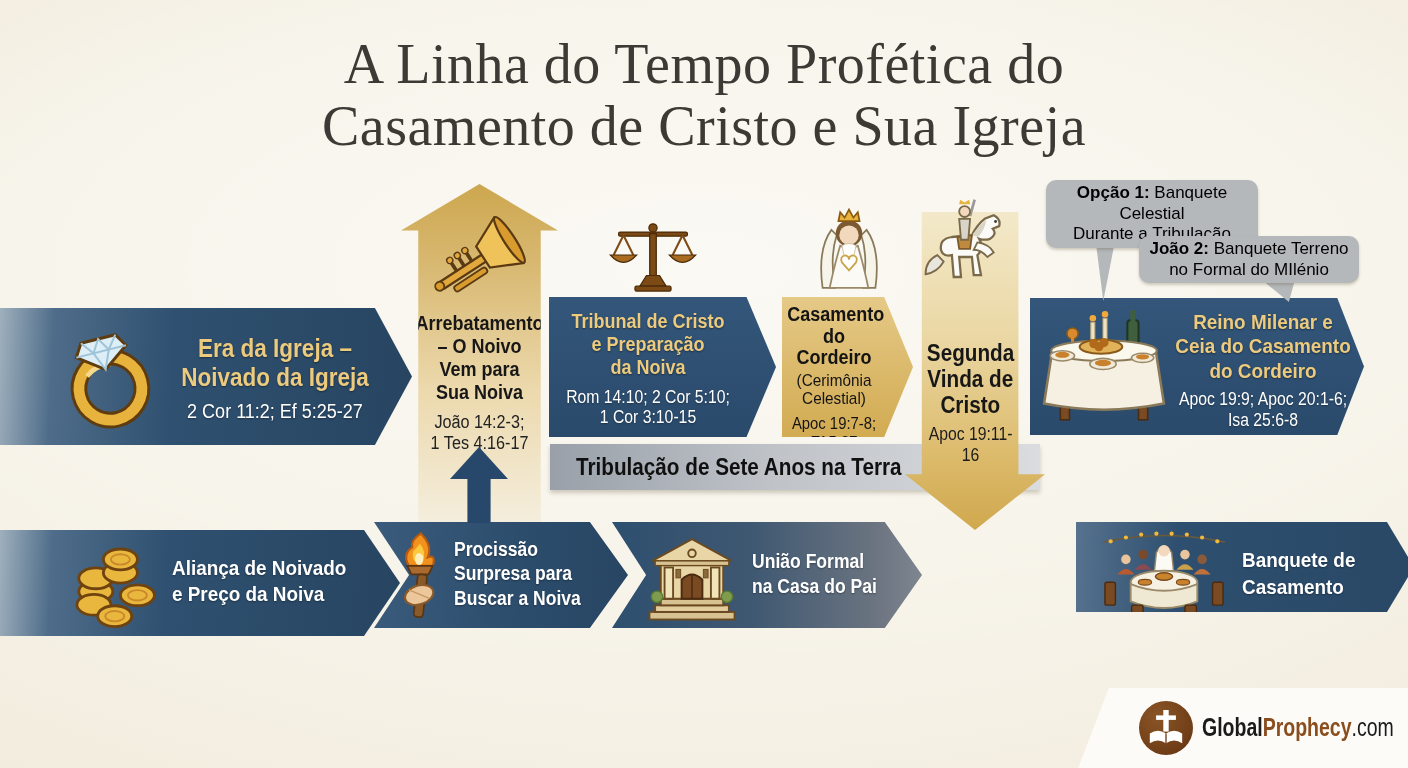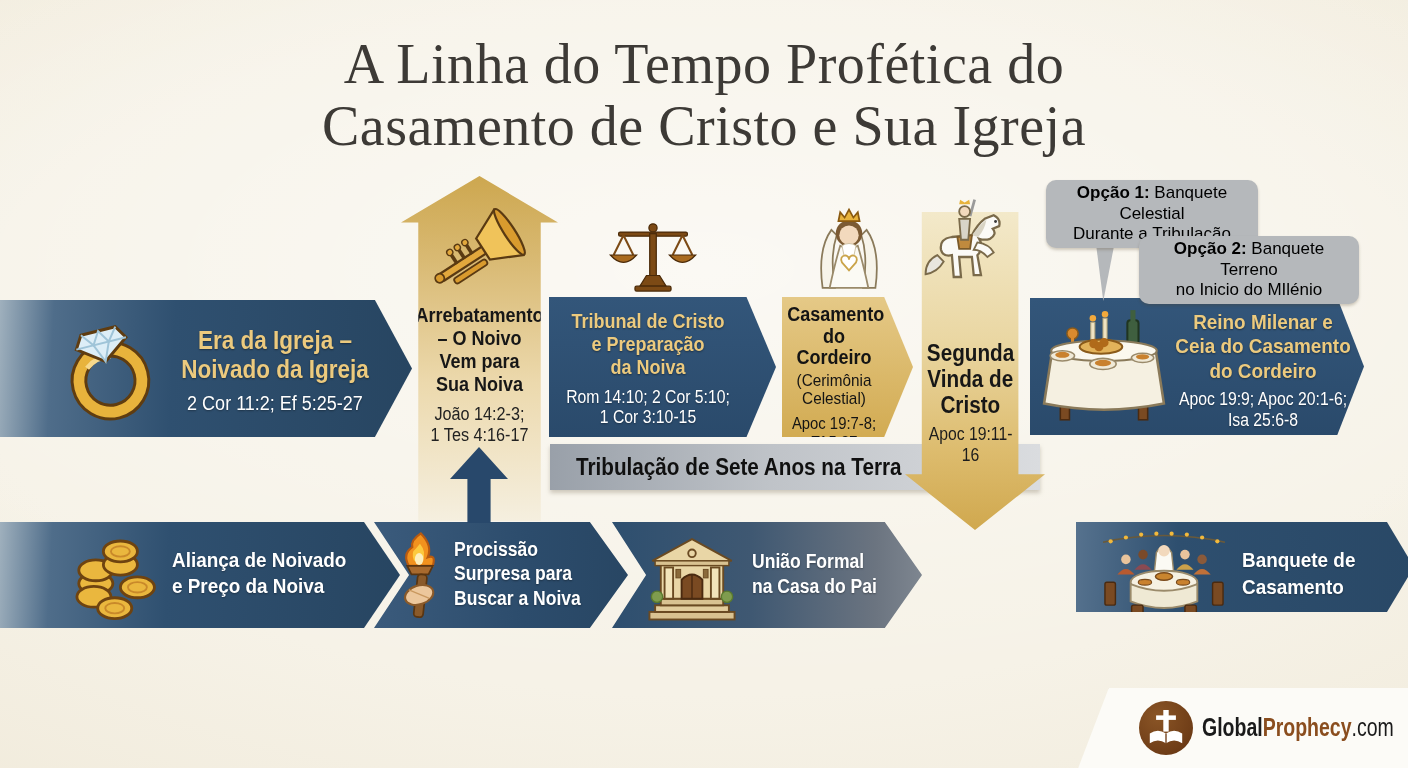--- a/index.html
+++ b/index.html
@@ -16,36 +16,36 @@
   .shadow{filter:drop-shadow(0 4px 3px rgba(80,65,35,.35));}
   .softshadow{filter:drop-shadow(0 3px 2px rgba(80,65,35,.25));}
 
   .page-title{
     left:0;top:34px;width:100%;text-align:center;
     font-family:"Liberation Serif",serif;font-size:56px;line-height:1.1;
     color:#3d3a36;letter-spacing:.5px;
   }
 
   
-  .band-blue{background:linear-gradient(93deg,#9fb0bd 0%,#4f6d8a 13%,#2f5070 42%,#274561 100%);}
+  .band-blue{background:linear-gradient(93deg,#9fb0bd 0%,#4f6d8a 13%,#2f5070 42%,#274561 100%);margin-top:8px;}
   .band-blue-flat{background:linear-gradient(180deg,#33567a 0%,#2a4a6b 100%);}
   .gold-h{color:#ecca7e;font-weight:bold;text-shadow:0 1px 2px rgba(0,0,0,.4);}
   .white-t{color:#ffffff;text-shadow:0 1px 2px rgba(0,0,0,.35);}
   .dark-h{color:#171717;font-weight:bold;}
   .cond{transform:scaleX(.9);transform-origin:50% 50%;}
   .condl{transform:scaleX(.9);transform-origin:0 50%;}
 
   
   .era{left:0;top:300px;width:412px;height:137px;
        clip-path:polygon(0 0,91% 0,100% 50%,91% 100%,0 100%);}
   .era-text{left:160px;top:26px;width:230px;text-align:center;}
   .era-title{font-size:25px;line-height:1.14;}
   .era-refs{font-size:20px;margin-top:9px;}
 
-  .rapture{left:401px;top:176px;width:157px;height:345px;
+  .rapture{left:401px;top:184px;width:157px;height:345px;
        clip-path:polygon(50% 0%,100% 13.5%,89% 13.5%,89% 100%,11% 100%,11% 13.5%,0% 13.5%);
        background:linear-gradient(180deg,#cda74f 0%,#d9ba74 25%,#ecd9ad 60%,#f5efdf 100%);}
   .rapture-title{left:0;top:128px;width:100%;text-align:center;font-size:20px;line-height:1.15;}
   .rapture-refs{left:0;top:228px;width:100%;text-align:center;font-size:18px;color:#222;line-height:1.15;}
   .up-arrow-blue{left:450px;top:447px;width:58px;height:76px;background:#28486b;z-index:4;
        clip-path:polygon(50% 0%,100% 42%,70% 42%,70% 100%,30% 100%,30% 42%,0% 42%);}
 
   .tribunal{left:549px;top:297px;width:227px;height:140px;z-index:2;
        clip-path:polygon(0 0,87% 0,100% 50%,87% 100%,0 100%);}
   .tribunal-text{left:0;top:13px;width:198px;text-align:center;}
@@ -281,22 +281,22 @@
 do Cordeiro</div>
       <div class="reino-refs white-t pre cond">Apoc 19:9; Apoc 20:1-6;
 Isa 25:6-8</div>
     </div>
   </div>
 
   <div class="abs tail tail1"></div>
   <div class="abs tail tail2"></div>
   <div class="abs bubble bubble1 pre"><b>Opção 1:</b><span> Banquete Celestial
 Durante a Tribulação</span></div>
-  <div class="abs bubble bubble2 pre"><b>Opção 2:</b><span> Banquete Terreno
-no Inicio do MIlénio</span></div>
+  <div class="abs bubble bubble2 pre"><b>João 2:</b><span> Banquete Terreno
+no Formal do MIlénio</span></div>
 
   <div class="abs alianca band-blue shadow">
     <span class="abs icon" style="left:58px;top:6px">
       <svg width="104" height="96" viewBox="0 0 110 100">
         <g stroke="#6e4310" stroke-width="3" fill="#eab73e">
           <ellipse cx="40" cy="58" rx="18" ry="11"></ellipse>
           <ellipse cx="40" cy="44" rx="18" ry="11"></ellipse>
           <ellipse cx="66" cy="38" rx="18" ry="11"></ellipse>
           <ellipse cx="66" cy="24" rx="18" ry="11"></ellipse>
           <ellipse cx="84" cy="62" rx="18" ry="11"></ellipse>

